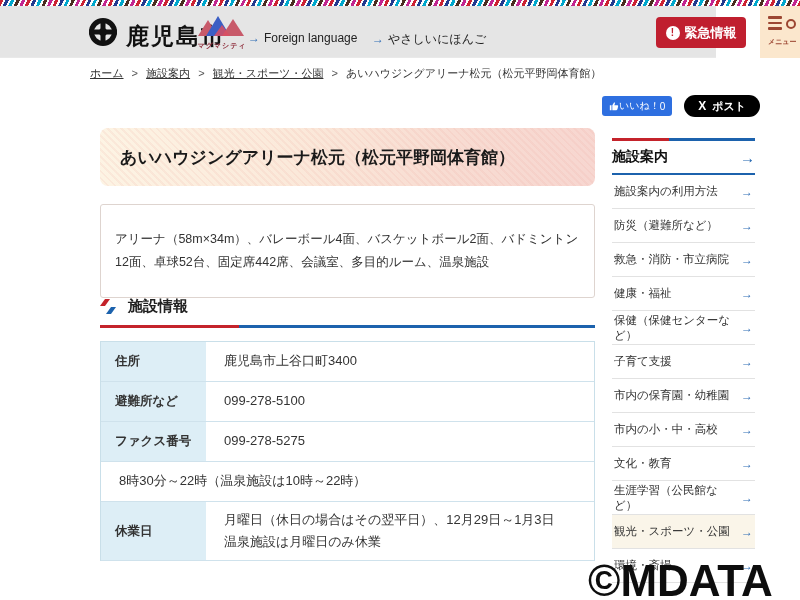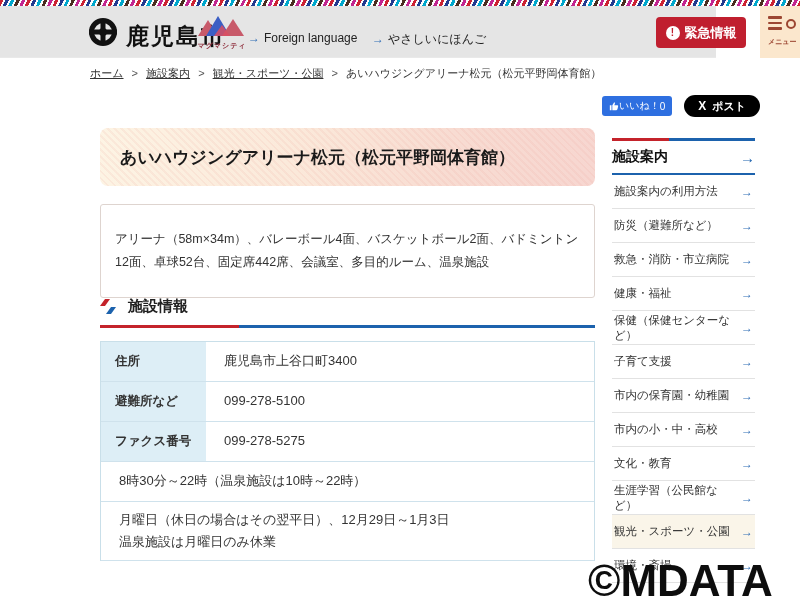--- a/index.html
+++ b/index.html
@@ -195,20 +195,21 @@
       <div class="ftd">099-278-5100</div>
     </div>
     <div class="frow h40">
       <div class="fth">ファクス番号</div>
       <div class="ftd">099-278-5275</div>
     </div>
     <div class="frow h40">
       <div class="ftd">8時30分～22時（温泉施設は10時～22時）</div>
     </div>
     <div class="frow h59">
+      <div class="fth">休業日</div>
       <div class="ftd">月曜日（休日の場合はその翌平日）、12月29日～1月3日
 温泉施設は月曜日のみ休業</div>
     </div>
   </div>
 
   <aside class="side">
     <div class="side-topline"></div>
     <div class="side-head">
       <span class="lbl">施設案内</span>
       <span class="arr">→</span>

